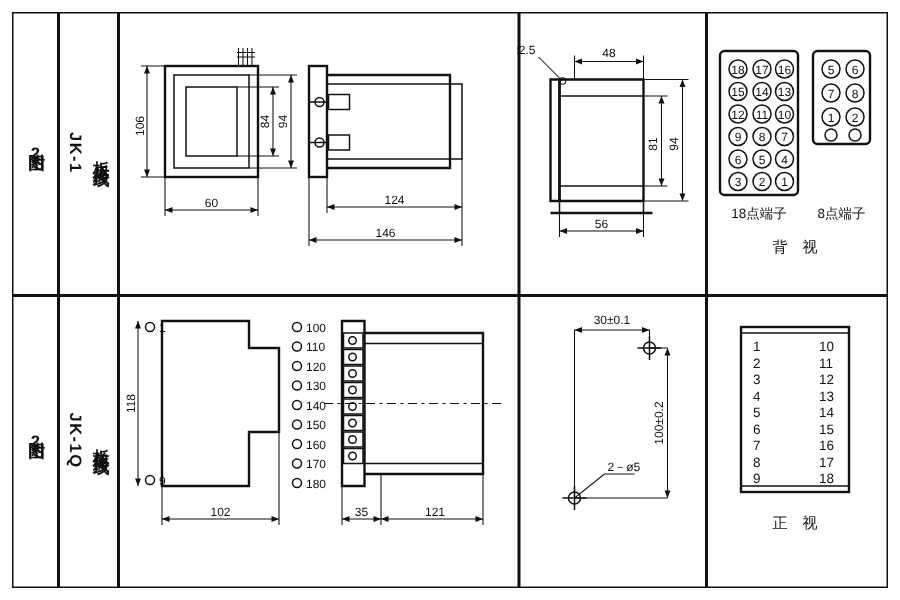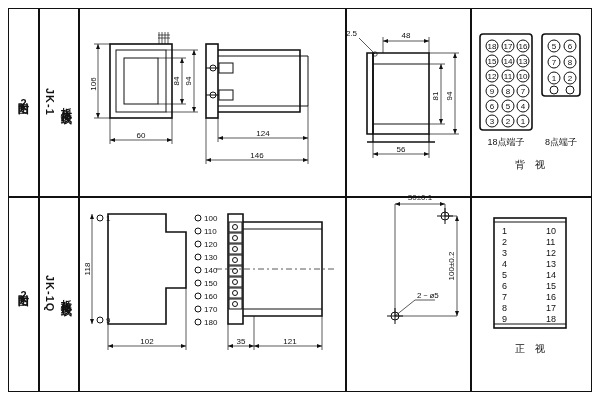--- a/index.html
+++ b/index.html
@@ -381,21 +381,21 @@
       <g class="thin">
         <line x1="176" y1="150" x2="244" y2="150"></line>
         <path d="M176 150 l5 -2 v4 z" fill="#111" stroke="none"></path>
         <path d="M244 150 l-5 -2 v4 z" fill="#111" stroke="none"></path>
         <line x1="244" y1="120" x2="244" y2="154"></line>
       </g>
       <text class="txt" x="212" y="148" text-anchor="middle">121</text>
     </svg>
   </div>
 
-  <div class="cell" style="left:345px;top:180px;width:125px;height:196px;margin-left:12px;">
+  <div class="cell" style="left:345px;top:196px;width:125px;height:196px;">
     <svg width="125" height="196" viewBox="0 0 125 196">
 
       <g class="ln">
         <circle cx="38" cy="136" r="4"></circle>
         <line x1="30" y1="136" x2="46" y2="136"></line>
         <line x1="38" y1="128" x2="38" y2="144"></line>
         <circle cx="88" cy="36" r="4"></circle>
         <line x1="80" y1="36" x2="96" y2="36"></line>
         <line x1="88" y1="28" x2="88" y2="44"></line>
       </g>

